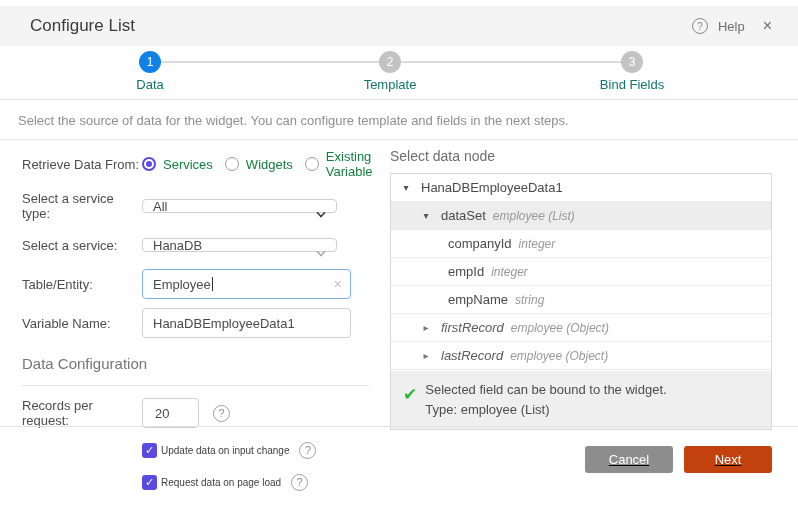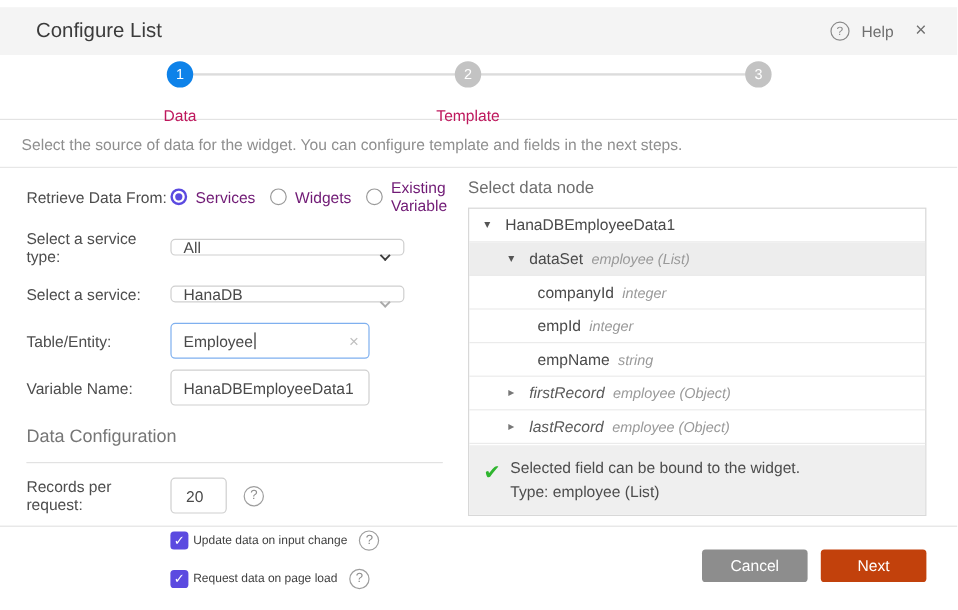--- a/index.html
+++ b/index.html
@@ -16,54 +16,54 @@
   .help-text { font-size:13px; color:#6f6f6f; }
   .close-x { font-size:16px; color:#6f6f6f; margin-left:8px; cursor:pointer; }
 
   
   .stepper { position:absolute; top:46px; left:0; right:0; height:54px; background:#fff; border-bottom:1px solid #e3e3e3; }
   .step-line { position:absolute; top:15px; left:150px; width:482px; height:2px; background:#dcdcdc; }
   .step { position:absolute; top:5px; width:120px; margin-left:-60px; text-align:center; }
   .step .circle { width:22px; height:22px; border-radius:50%; background:#c3c3c3; color:#fff; font-size:12px;
                   display:inline-flex; align-items:center; justify-content:center; position:relative; z-index:2; }
   .step.active .circle { background:#0e82e9; }
-  .step .slabel { margin-top:16px; font-size:13px; color:#be185d; }
+  .step .slabel { margin-top:4px; font-size:13px; color:#0f766e; }
   .step1 { left:150px; } .step2 { left:390px; } .step3 { left:632px; }
 
   
   .desc-row { position:absolute; top:101px; left:0; right:0; height:39px; display:flex; align-items:center;
               padding-left:18px; border-bottom:1px solid #e7e7e7; }
   .desc-text { font-size:13px; color:#8f8f8f; }
 
   
   .form-col { position:absolute; top:140px; left:22px; width:350px; }
   .frow { display:flex; align-items:center; margin-top:9px; min-height:30px; }
   .flabel { width:120px; font-size:13px; color:#4d4d4d; flex:none; }
   .radio-group { display:flex; align-items:center; gap:7px; }
   .radio { width:14px; height:14px; border:1px solid #9a9a9a; border-radius:50%; background:#fff; flex:none; }
   .radio.sel { border:2px solid #5b4ae0; position:relative; }
   .radio.sel::after { content:""; position:absolute; left:2px; top:2px; width:6px; height:6px; border-radius:50%; background:#5b4ae0; }
-  .radio-label { font-size:13px; color:#701a75; margin-right:5px; }
+  .radio-label { font-size:13px; color:#15803d; margin-right:5px; }
 
   .selectbox { width:195px; height:14px; border:1px solid #cfcfcf; border-radius:4px; background:#fff;
                display:flex; align-items:center; padding:0 10px; font-size:13px; color:#4a4a4a; position:relative; }
   .chev { position:absolute; right:11px; top:9px; width:8px; height:8px; border-right:2px solid #3c3c3c;
           border-bottom:2px solid #3c3c3c; transform:rotate(45deg) scale(.8); }
   .chev.light { border-color:#aaa; }
 
-  .textinput { width:166px; height:30px; border:1px solid #cfcfcf; border-radius:4px; background:#fff;
+  .textinput { width:209px; height:30px; border:1px solid #cfcfcf; border-radius:4px; background:#fff;
                display:flex; align-items:center; padding:0 10px; font-size:13px; color:#4a4a4a; position:relative; }
   .textinput.focused { border-color:#7fb0ef; }
   .cursor-bar { display:inline-block; width:1px; height:14px; background:#333; margin-left:1px; }
   .clear-x { position:absolute; right:8px; color:#c0c0c0; font-size:14px; }
 
   .section-title { margin-top:17px; font-size:15px; color:#767676; }
   .section-divider { margin-top:13px; height:1px; background:#e2e2e2; width:347px; }
 
-  .smallinput { width:47px; height:30px; border:1px solid #cfcfcf; border-radius:4px; background:#fff;
+  .smallinput { width:57px; height:30px; border:1px solid #cfcfcf; border-radius:4px; background:#fff;
                 display:flex; align-items:center; padding:0 12px; font-size:13px; color:#4a4a4a; }
   .qmark { width:17px; height:17px; border:1px solid #9e9e9e; border-radius:50%; color:#8e8e8e; font-size:11px;
            display:inline-flex; align-items:center; justify-content:center; margin-left:14px; flex:none; }
 
   .cbrow { display:flex; align-items:center; margin-top:12px; margin-left:120px; min-height:20px; }
   .checkbox { width:15px; height:15px; border-radius:3px; background:#5b4ae0; color:#fff; font-size:11px;
               display:flex; align-items:center; justify-content:center; flex:none; }
   .cb-label { font-size:10px; color:#3f3f3f; margin-left:4px; }
   .cbrow .qmark { margin-left:10px; }
 
@@ -79,22 +79,22 @@
   .nname { font-size:13px; color:#4a4a4a; margin-left:9px; }
   .ind2 .nname { margin-left:0; }
   .nname.it { font-style:italic; color:#5a5a5a; }
   .ntype { font-size:12px; font-style:italic; color:#999; margin-left:7px; }
   .tree-spacer { flex:1; }
   .tree-status { background:#efefef; padding:9px 12px 9px 10px; display:flex; align-items:flex-start; flex:none; }
   .green-check { color:#2fb52f; font-size:17px; font-weight:bold; margin:4px 8px 0 2px; flex:none; }
   .status-lines { font-size:13px; color:#4d4d4d; line-height:20px; }
 
   
-  .footer { position:absolute; top:438px; left:0; right:0; border-top:1px solid #e3e3e3;
-            display:flex; justify-content:flex-end; align-items:flex-end; gap:11px; padding:19px 26px 0 0; }
+  .footer { position:absolute; top:426px; left:0; right:0; border-top:1px solid #e3e3e3;
+            display:flex; justify-content:flex-end; align-items:flex-end; gap:11px; padding:19px 26px 0 0;text-decoration:underline; }
   .btn { height:27px; min-width:88px; border:none; border-radius:3px; color:#fff; font-size:13px;
          font-family:inherit; cursor:pointer; }
   .btn-cancel { background:#8d8d8d; }
   .btn-next { background:#c2410c; }
 </style>
 </head>
 <body>
 
 <div class="dialog">
 
@@ -112,20 +112,21 @@
     <div class="step step1 active">
       <span class="circle">1</span>
       <div class="slabel">Data</div>
     </div>
     <div class="step step2">
       <span class="circle">2</span>
       <div class="slabel">Template</div>
     </div>
     <div class="step step3">
       <span class="circle">3</span>
+      <div class="slabel">Bind Fields</div>
     </div>
   </div>
 
   <div class="desc-row">
     <span class="desc-text">Select the source of data for the widget. You can configure template and fields in the next steps.</span>
   </div>
 
   <div class="form-col">
 
     <div class="frow">

